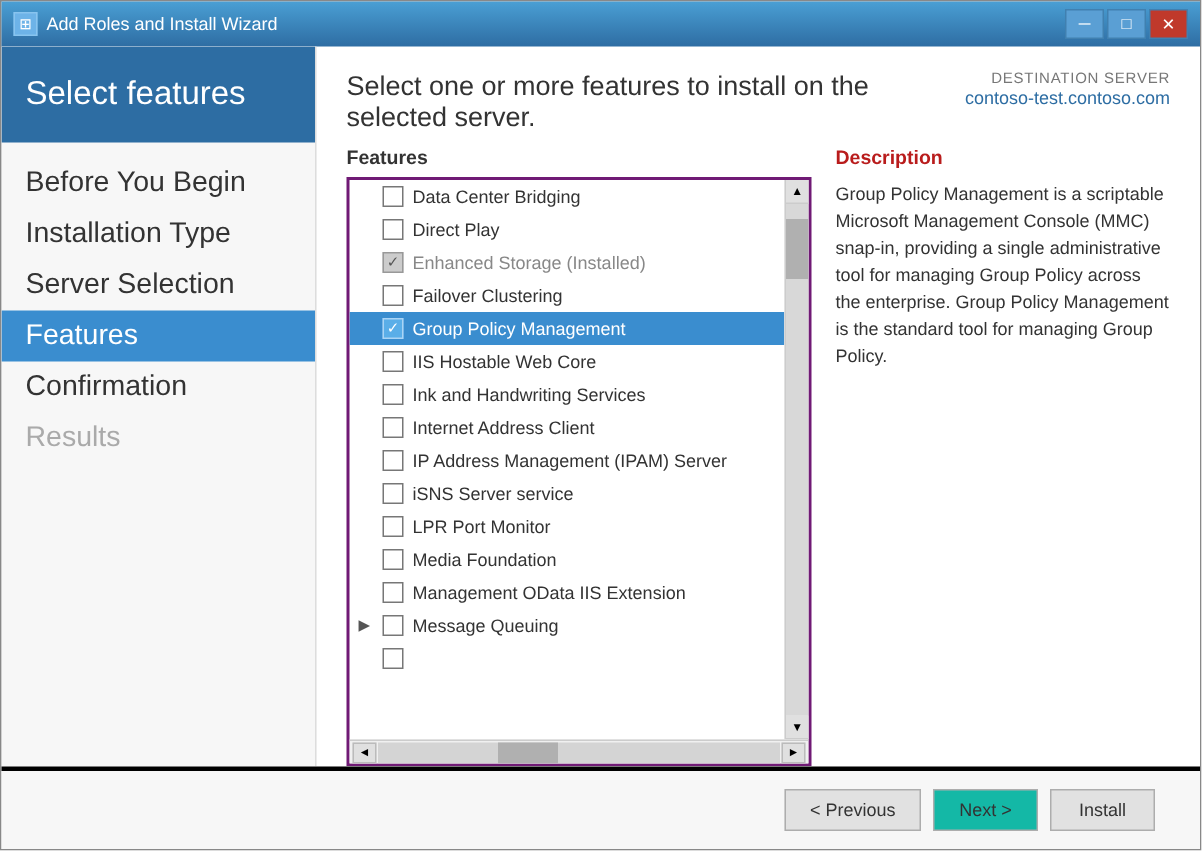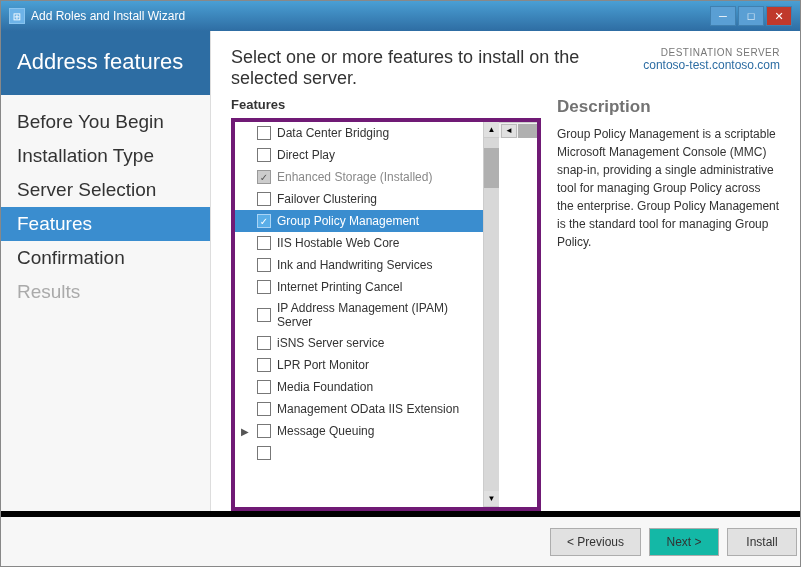--- a/index.html
+++ b/index.html
@@ -180,25 +180,25 @@
 
     .features-label {
       font-size: 13px;
       font-weight: 600;
       color: #333;
       margin-bottom: 6px;
     }
 
     .features-list-wrapper {
       flex: 1;
-      border: 4px solid #701a75;
+      border: 2px solid #701a75;
       background: white;
       overflow: hidden;
       display: flex;
-      flex-direction: row;
+      flex-direction: column;
     }
 
     .features-list-scroll {
       flex: 1;
       overflow-y: auto;
       overflow-x: hidden;
     }
 
     .feature-item {
       display: flex;
@@ -297,39 +297,39 @@
       position: absolute;
       left: 30%;
     }
 
     .description-panel {
       flex: 1;
       padding-top: 0;
     }
 
     .description-label {
-      font-size: 17px;
+      font-size: 13px;
       font-weight: 600;
-      color: #737373;
+      color: #b91c1c;
       margin-bottom: 8px;
     }
 
     .description-text {
       font-size: 12px;
       color: #333;
       line-height: 1.5;
     }
 
     .footer {
       height: 55px;
-      border-top: 6px solid #000000;
+      border-top: 3px solid #000000;
       display: flex;
       align-items: center;
       justify-content: flex-end;
-      padding: 0 3px;
+      padding: 0 30px;
       gap: 8px;
       background: #f7f7f7;
       flex-shrink: 0;
     }
 
     .footer-btn {
       height: 28px;
       padding: 0 16px;
       border: 1px solid #adadad;
       background: #e1e1e1;
@@ -405,21 +405,21 @@
       <button class="title-btn">─</button>
       <button class="title-btn">□</button>
       <button class="title-btn close">✕</button>
     </div>
   </div>
 
   <div class="content-area">
 
     <div class="sidebar">
       <div class="sidebar-header">
-        <div class="sidebar-title">Address features</div>
+        <div class="sidebar-title">Select features</div>
       </div>
       <div class="sidebar-nav">
         <div class="nav-item">Before You Begin</div>
         <div class="nav-item">Installation Type</div>
         <div class="nav-item">Server Selection</div>
         <div class="nav-item active">Features</div>
         <div class="nav-item">Confirmation</div>
         <div class="nav-item disabled">Results</div>
       </div>
     </div>
@@ -472,21 +472,21 @@
                     <span>IIS Hostable Web Core</span>
                   </div>
                   <div class="feature-item">
                     <span class="expand-icon"></span>
                     <span class="checkbox"></span>
                     <span>Ink and Handwriting Services</span>
                   </div>
                   <div class="feature-item">
                     <span class="expand-icon"></span>
                     <span class="checkbox"></span>
-                    <span>Internet Printing Cancel</span>
+                    <span>Internet Address Client</span>
                   </div>
                   <div class="feature-item">
                     <span class="expand-icon"></span>
                     <span class="checkbox"></span>
                     <span>IP Address Management (IPAM) Server</span>
                   </div>
                   <div class="feature-item">
                     <span class="expand-icon"></span>
                     <span class="checkbox"></span>
                     <span>iSNS Server service</span>

